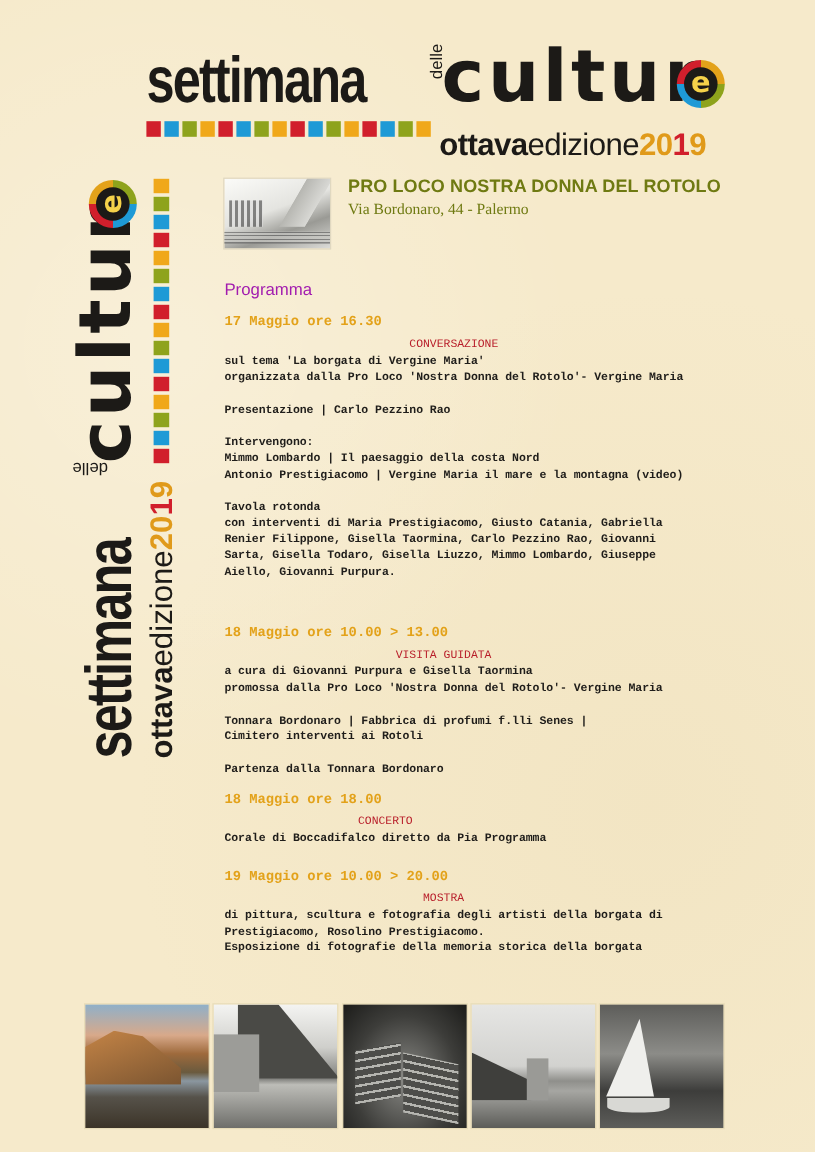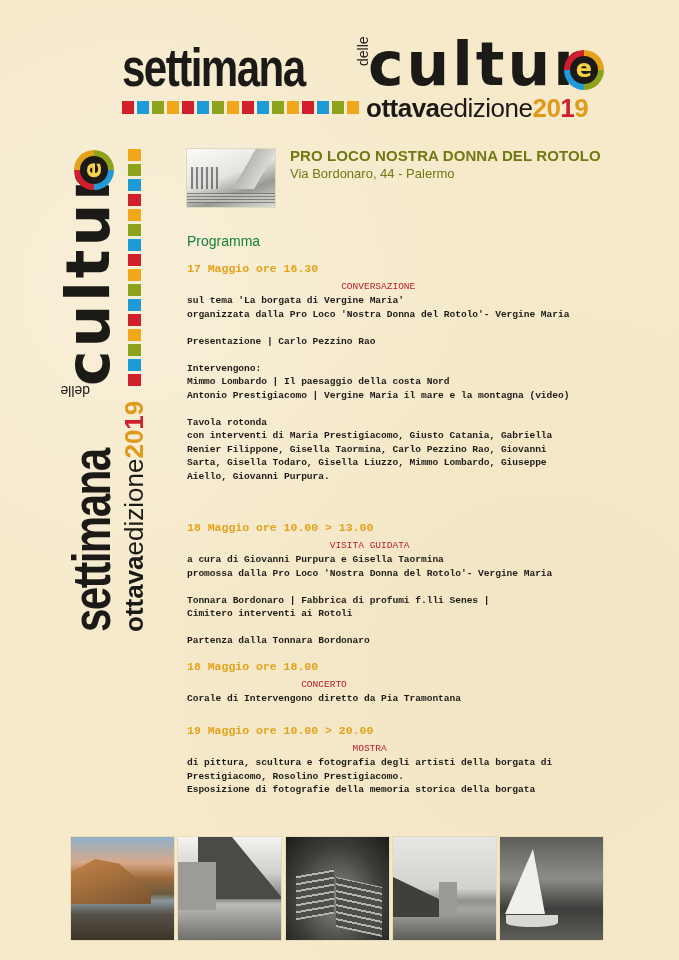--- a/index.html
+++ b/index.html
@@ -41,21 +41,21 @@
   .e-badge span {
     width:28px; height:28px; border-radius:50%; background:#1c1a17;
     color:#f5d24a; font-weight:bold; font-size:24px; line-height:26px; text-align:center;
     font-family:"DejaVu Sans", sans-serif;
   }
   .logo-top .e-badge { left:442px; top:12px; }
   .squares { display:flex; gap:3px; }
   .sq { width:12px; height:13px; }
   .logo-top .squares { position:absolute; left:0; top:63px; }
   .logo-top .ed {
-    position:absolute; left:244px; top:56px; font-size:26px; line-height:28px;
+    position:absolute; left:244px; top:68px; font-size:26px; line-height:28px;
     color:#1c1a17; letter-spacing:-0.5px;
   }
   .ed b { font-weight:bold; }
   .ed .yr { color:#e09a1a; font-weight:bold; }
   .ed .yr .r { color:#d11f2c; }
 
   
   .logo-side {
     left:62px; top:632px; width:490px; height:90px;
     transform:rotate(-90deg); transform-origin:left top;
@@ -85,24 +85,24 @@
     background:linear-gradient(160deg,#fbfbf8 0%,#e4e4e0 45%,#9a9a95 70%,#dcdcd8 100%);
     border:1px solid #e0d8c0;
   }
   .thumb .cliff { position:absolute; left:40px; top:0; width:48px; height:40px;
     background:linear-gradient(120deg, transparent 40%, #b7b7b2 41%, #d8d8d4 70%, transparent 71%); }
   .thumb .bldg { position:absolute; left:4px; top:18px; width:28px; height:22px;
     background:repeating-linear-gradient(90deg,#555 0 2px,#ddd 2px 5px); opacity:.7; }
   .thumb .shore { position:absolute; left:0; bottom:4px; width:88px; height:10px;
     background:repeating-linear-gradient(0deg,#666 0 1px,#c8c8c4 1px 3px); opacity:.7; }
   .org-name { left:290px; top:147px; font-size:15px; font-weight:bold; color:#6f7a12; letter-spacing:0.1px; }
-  .org-addr { left:290px; top:166px; font-size:13px; color:#6f7a12; }
-
-  
-  .prog-title { left:187px; top:233px; font-size:14px; color:#15803d; }
+  .org-addr { left:290px; top:166px; font-size:13px; color:#6f7a12;font-family:Liberation Serif, serif; }
+
+  
+  .prog-title { left:187px; top:233px; font-size:14px; color:#a21caf; }
   .prog { left:187px; top:260px; width:420px; font-family:"Liberation Mono", monospace; }
   .ev-date { font-size:11.5px; color:#e3a21a; font-weight:bold; height:17px; line-height:17px; margin-bottom:3px; }
   .ev-type { font-size:9.5px; color:#b81e2a; height:14px; line-height:14px;text-align:center; }
   .ev-line { font-size:9.6px; color:#1f1d1a; line-height:13.5px; white-space:pre; font-weight:bold; letter-spacing:-0.05px; }
   .gap { height:13.5px; }
   .ev { position:absolute; left:0; }
 
   
   .photo { top:836px; width:103px; height:103px; overflow:hidden; border:1px solid #e8dcb8; }
   .p1 { left:70px; background:linear-gradient(180deg,#8fb0c9 0%,#d8a98a 25%,#9e6a3c 40%,#6a5a3e 55%,#8b97a0 62%,#56524a 75%,#3c3428 100%); }
@@ -215,21 +215,21 @@
       <div class="ev-line">promossa dalla Pro Loco 'Nostra Donna del Rotolo'- Vergine Maria</div>
       <div class="gap"></div>
       <div class="ev-line">Tonnara Bordonaro | Fabbrica di profumi f.lli Senes |</div>
       <div class="ev-line">Cimitero interventi ai Rotoli</div>
       <div class="gap"></div>
       <div class="ev-line">Partenza dalla Tonnara Bordonaro</div>
     </div>
   <div class="ev" style="top:398px">
       <div class="ev-date">18 Maggio ore 18.00</div>
       <div class="ev-type">CONCERTO</div>
-      <div class="ev-line">Corale di Intervengono diretto da Pia Tramontana</div>
+      <div class="ev-line">Corale di Boccadifalco diretto da Pia Programma</div>
     </div>
   <div class="ev" style="top:462px">
       <div class="ev-date">19 Maggio ore 10.00 &gt; 20.00</div>
       <div class="ev-type">MOSTRA</div>
       <div class="ev-line">di pittura, scultura e fotografia degli artisti della borgata di</div>
       <div class="ev-line">Prestigiacomo, Rosolino Prestigiacomo.</div>
       <div class="ev-line">Esposizione di fotografie della memoria storica della borgata</div>
     </div>
 </div>
 

